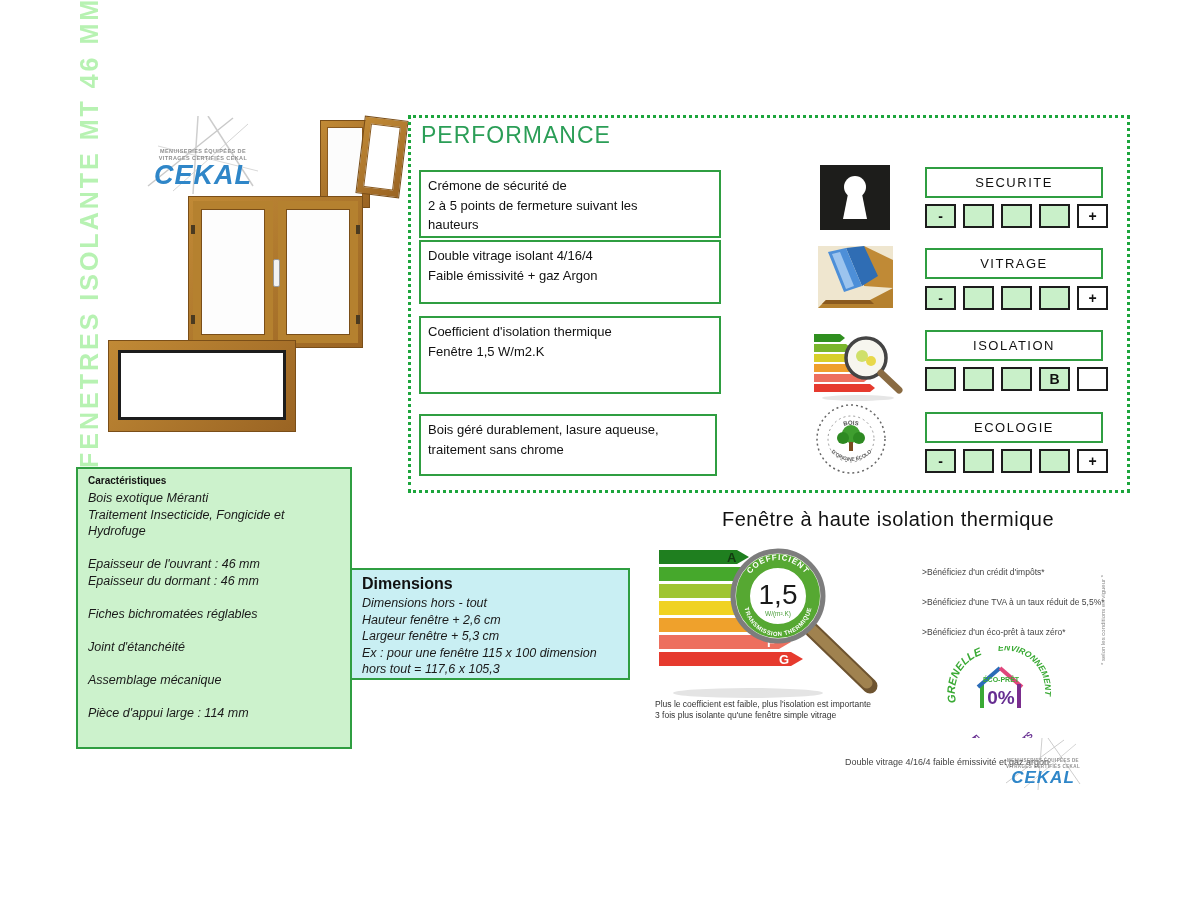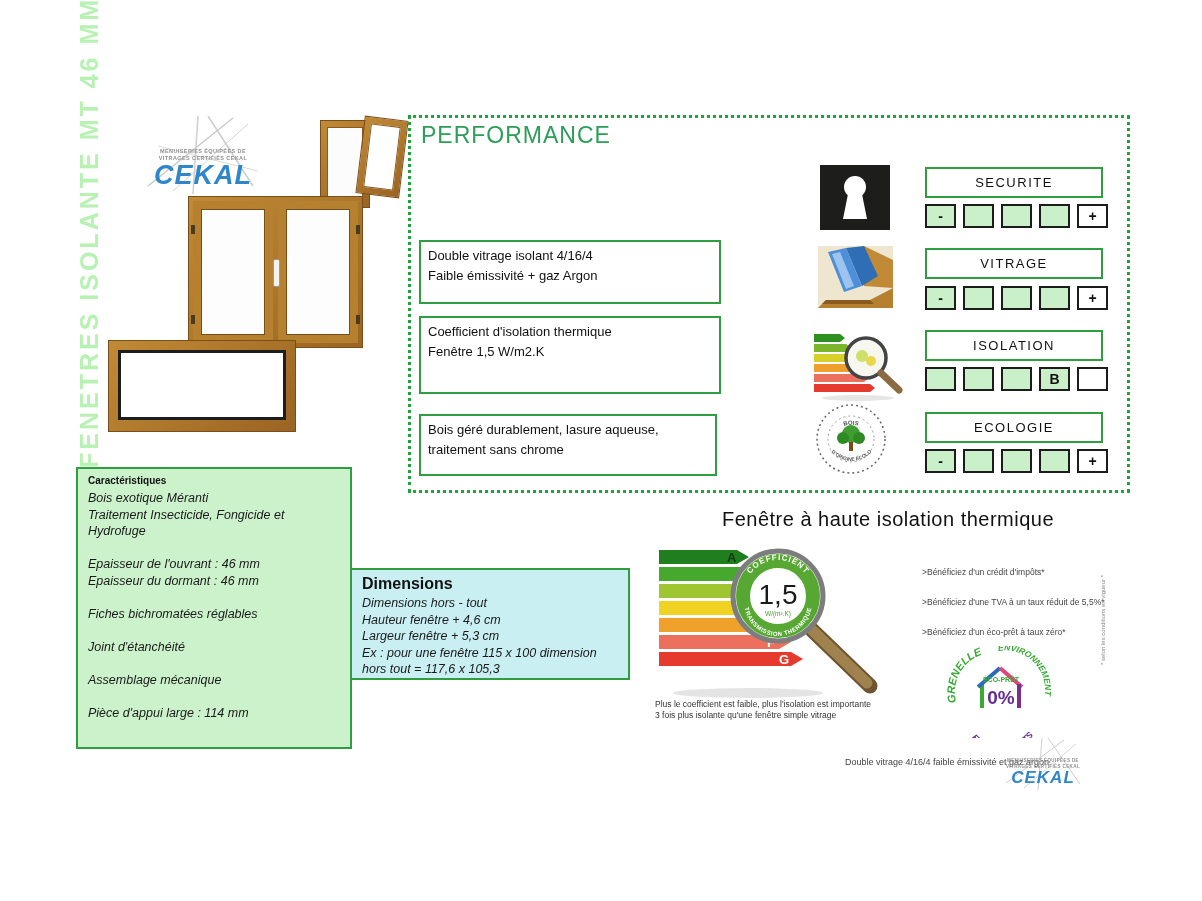--- a/index.html
+++ b/index.html
@@ -94,20 +94,23 @@
     <div style="position:absolute;right:2px;top:118px;width:4px;height:9px;background:#4a3a20;"></div>
   </div>
 
   <div class="abs wood" style="left:108px;top:340px;width:188px;height:92px;border:1px solid #7a4e18;box-sizing:border-box;">
     <div style="position:absolute;left:9px;top:9px;right:9px;bottom:11px;background:#fff;border:3px solid #1d1d1d;"></div>
   </div>
 
   <div class="perf-panel">
     <div class="perf-title">PERFORMANCE</div>
 
+    <div class="pbox" style="left:8px;top:52px;width:284px;height:56px;">Crémone de sécurité de
+2 à  5 points de fermeture suivant les
+hauteurs</div>
     <div class="pbox" style="left:8px;top:122px;width:284px;height:52px;">Double vitrage isolant 4/16/4
 Faible émissivité + gaz Argon</div>
     <div class="pbox" style="left:8px;top:198px;width:284px;height:66px;">Coefficient d'isolation thermique
 Fenêtre 1,5 W/m2.K</div>
     <div class="pbox" style="left:8px;top:296px;width:280px;height:50px;">Bois géré durablement, lasure aqueuse,
 traitement sans chrome</div>
   </div>
 
   <div class="abs" style="left:820px;top:165px;">
     <svg width="70" height="65">
@@ -215,21 +218,21 @@
     <div class="cline">Joint d'étanchéité</div>
     <div class="cline"></div>
     <div class="cline">Assemblage mécanique</div>
     <div class="cline"></div>
     <div class="cline">Pièce d'appui large : 114 mm</div>
   </div>
 
   <div class="dims">
     <h3>Dimensions</h3>
     <div class="dline">Dimensions hors - tout</div>
-    <div class="dline">Hauteur fenêtre + 4,6 cm</div>
+    <div class="dline">Hauteur fenêtre + 2,6 cm</div>
     <div class="dline">Largeur fenêtre + 5,3 cm</div>
     <div class="dline">Ex : pour une fenêtre 115 x 100 dimension hors tout = 117,6 x 105,3</div>
   </div>
 
   <div class="thermal-heading">Fenêtre à haute isolation thermique</div>
 
   <div class="abs" style="left:653px;top:538px;">
     <svg width="260" height="165">
       <defs>
         <path id="ringTop" d="M -34,-2 A 34,34 0 0 1 34,-2"></path>

